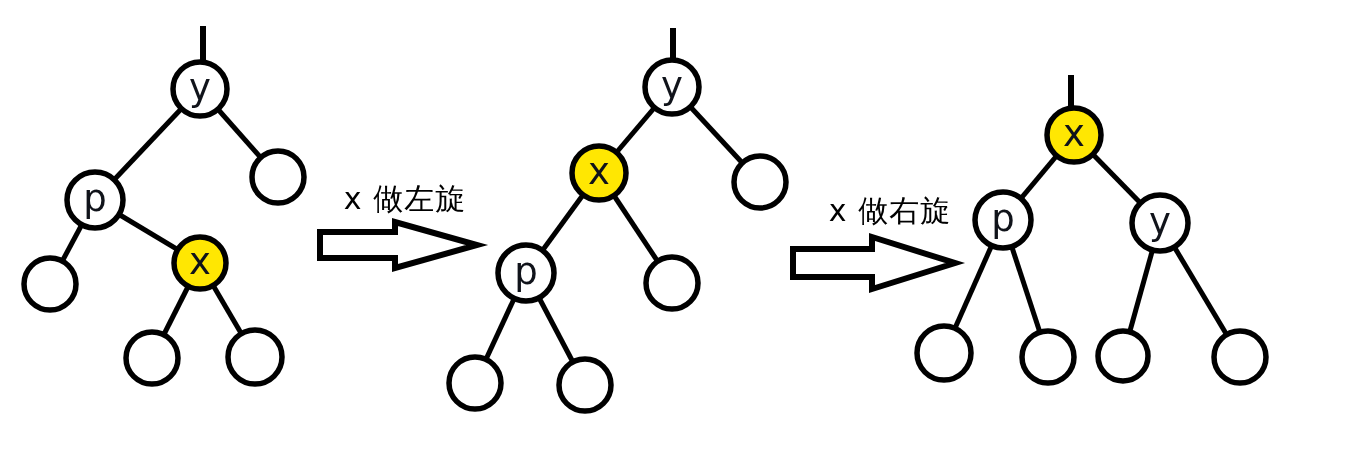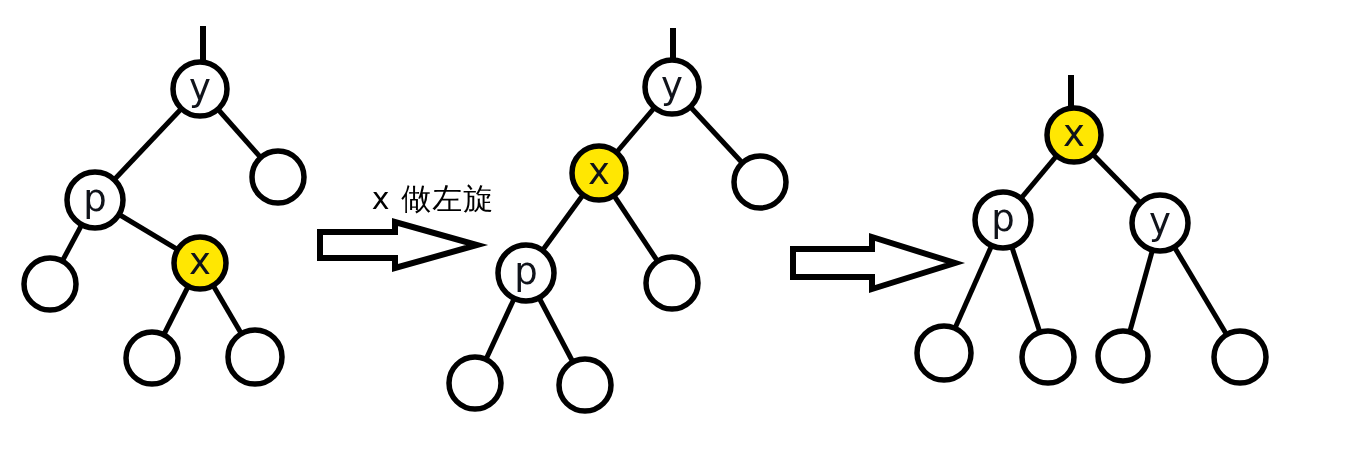--- a/index.html
+++ b/index.html
@@ -20,21 +20,20 @@
     left: 0;
     top: 0;
   }
   .arrow-label {
     position: absolute;
     transform: translate(-50%, -50%);
     color: #000000;
     white-space: nowrap;
     letter-spacing: 1px;
     line-height: 1;
-    margin-left: 28px;
   }
   .node-letter {
     font-family: "DejaVu Sans", "Liberation Sans", sans-serif;
   }
 </style>
 </head>
 <body>
 
 <div class="stage">
   <svg id="diagram" width="1351" height="472" viewBox="0 0 1351 472">
@@ -96,13 +95,14 @@
         <circle cx="1240" cy="357" r="26" fill="#ffffff" stroke="#000000" stroke-width="5.5"></circle>
       </g>
       <g>
         <polygon points="320,232 395,232 395,222 477,245 395,268 395,258 320,258" fill="#ffffff" stroke="#000000" stroke-width="6" stroke-linejoin="miter"></polygon>
       </g>
       <g>
         <polygon points="793,249 872,249 872,237 955,263 872,289 872,277 793,277" fill="#ffffff" stroke="#000000" stroke-width="6" stroke-linejoin="miter"></polygon>
       </g>
     </svg>
   <div class="arrow-label" style="left: 405px; top: 199px; font-size: 30px;">x 做左旋</div>
+  <div class="arrow-label" style="left: 890px; top: 211px; font-size: 30px;">x 做右旋</div>
 </div>
 
 </body></html>

